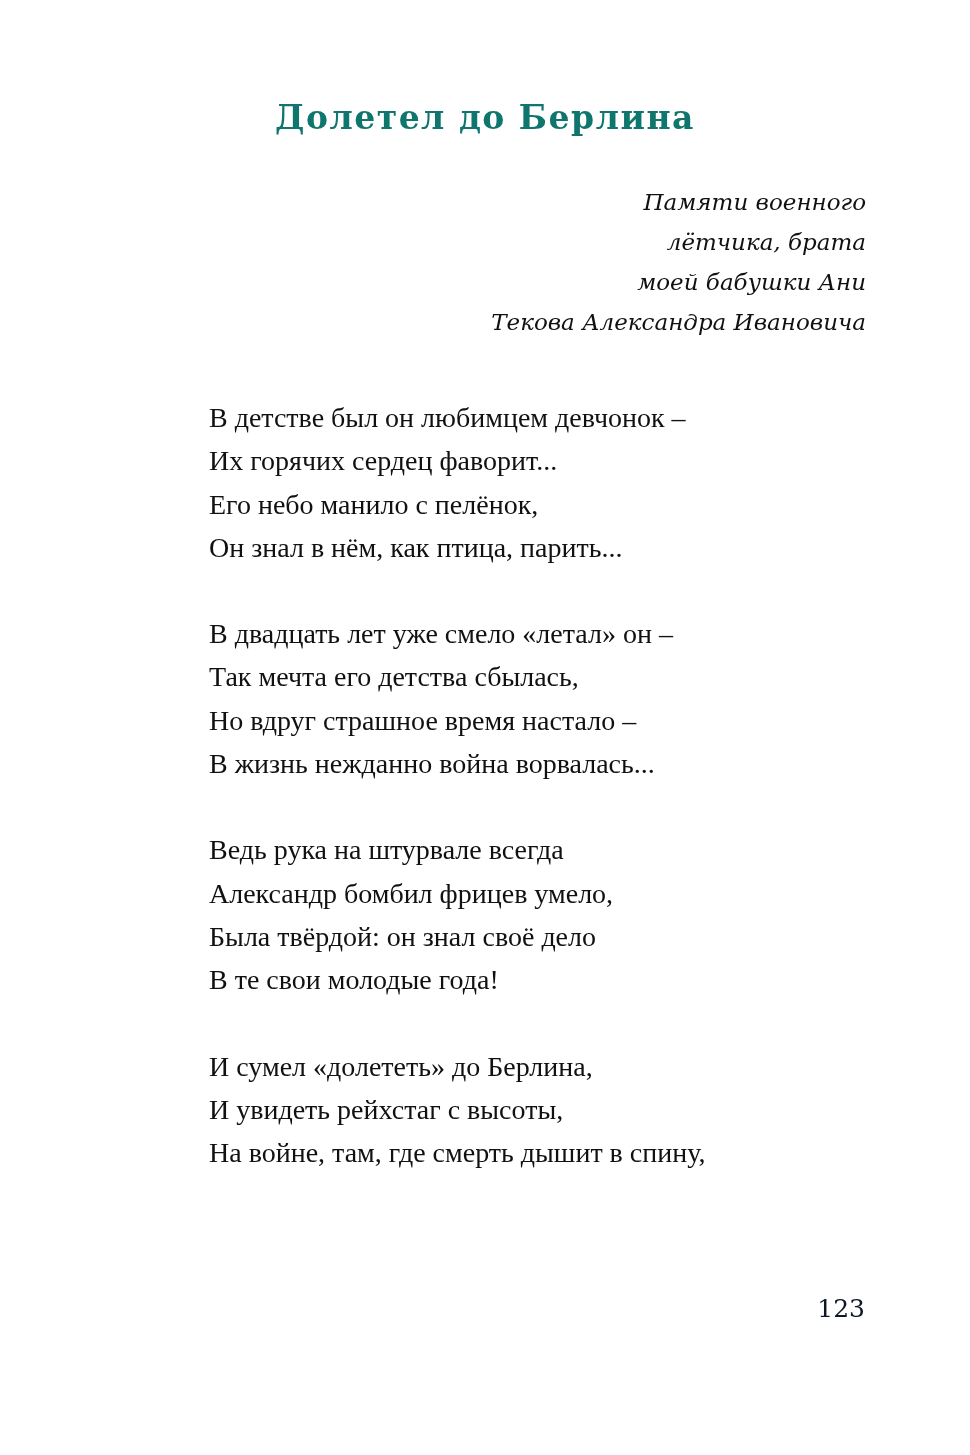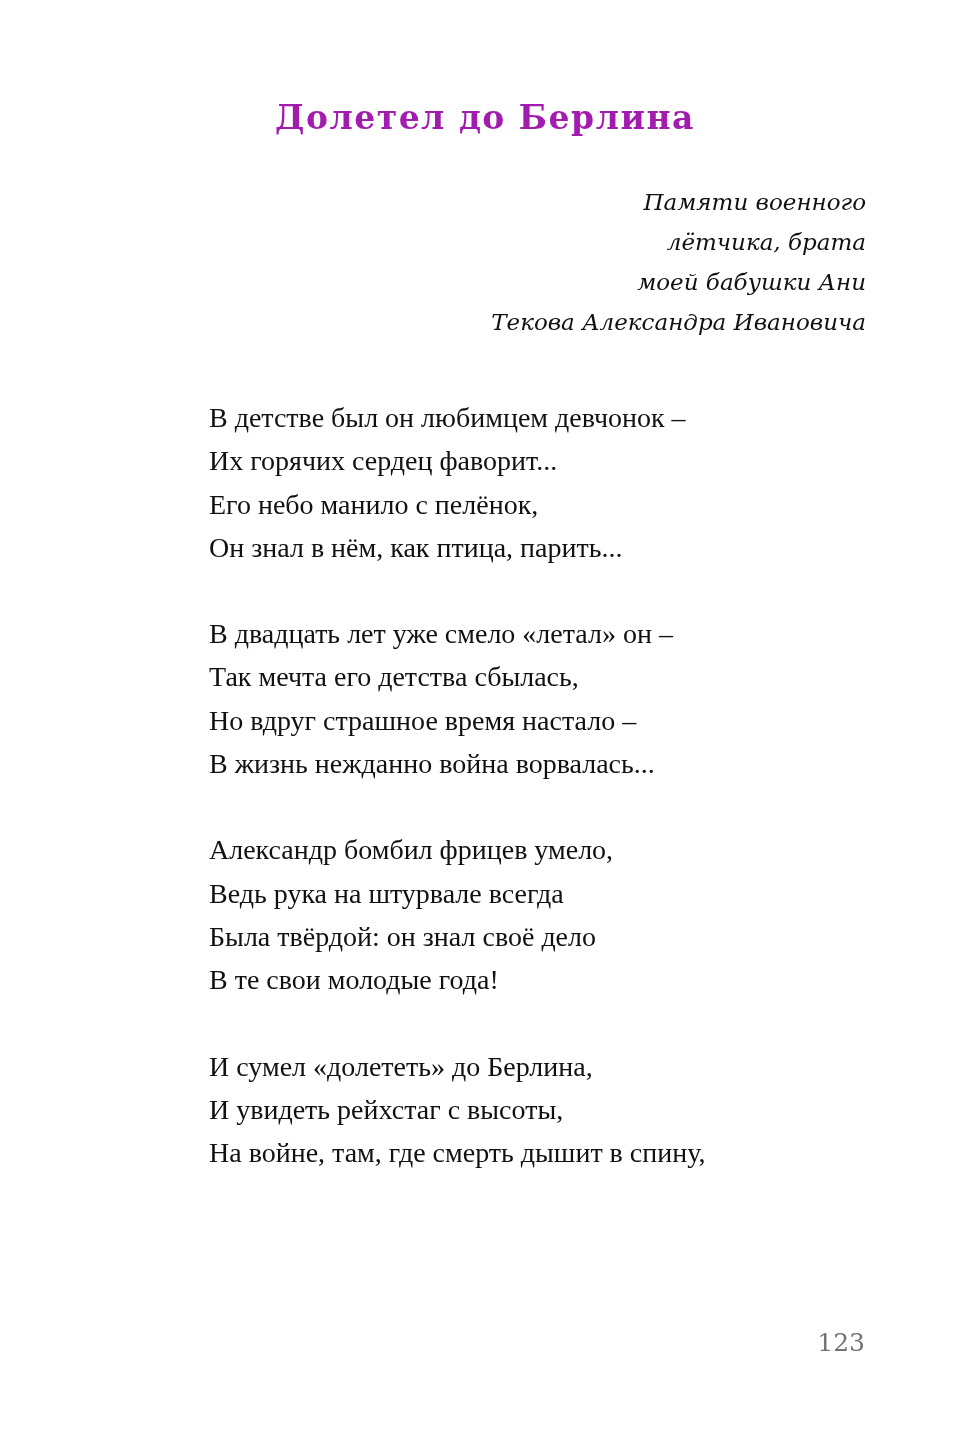--- a/index.html
+++ b/index.html
@@ -18,21 +18,21 @@
     .page-title {
       position: absolute;
       left: 0;
       width: 970px;
       top: 96px;
       text-align: center;
       font-family: "DejaVu Serif", "Liberation Serif", serif;
       font-weight: bold;
       font-size: 33px;
       letter-spacing: 1.5px;
-      color: #a21caf;
+      color: #0f766e;
       line-height: 44px;
     }
     .dedication {
       position: absolute;
       right: 104px;
       top: 182px;
       text-align: right;
       font-family: "DejaVu Serif", "Liberation Serif", serif;
       font-style: italic;
       font-size: 23px;
@@ -58,25 +58,25 @@
     .line {
       font-family: "Liberation Serif", "DejaVu Serif", serif;
       font-size: 28px;
       line-height: 43.3px;
       white-space: nowrap;
       color: #111111;
     }
     .page-number {
       position: absolute;
       right: 105px;
-      top: 1326px;
+      top: 1292px;
       font-family: "DejaVu Serif", "Liberation Serif", serif;
       font-size: 25px;
       line-height: 34px;
-      color: #737373;
+      color: #0f172a;
     }
   </style>
 </head>
 <body>
 
 <h1 class="page-title" style="margin:0;">Долетел до Берлина</h1>
 
 <div class="dedication">
   <div>Памяти военного</div>
   <div>лётчика, брата</div>
@@ -91,22 +91,22 @@
     <div class="line">Его небо манило с пелёнок,</div>
     <div class="line">Он знал в нём, как птица, парить...</div>
   </div>
   <div class="stanza">
     <div class="line">В двадцать лет уже смело «летал» он –</div>
     <div class="line">Так мечта его детства сбылась,</div>
     <div class="line">Но вдруг страшное время настало –</div>
     <div class="line">В жизнь нежданно война ворвалась...</div>
   </div>
   <div class="stanza">
+    <div class="line">Ведь рука на штурвале всегда</div>
     <div class="line">Александр бомбил фрицев умело,</div>
-    <div class="line">Ведь рука на штурвале всегда</div>
     <div class="line">Была твёрдой: он знал своё дело</div>
     <div class="line">В те свои молодые года!</div>
   </div>
   <div class="stanza">
     <div class="line">И сумел «долететь» до Берлина,</div>
     <div class="line">И увидеть рейхстаг с высоты,</div>
     <div class="line">На войне, там, где смерть дышит в спину,</div>
   </div>
 </div>
 

